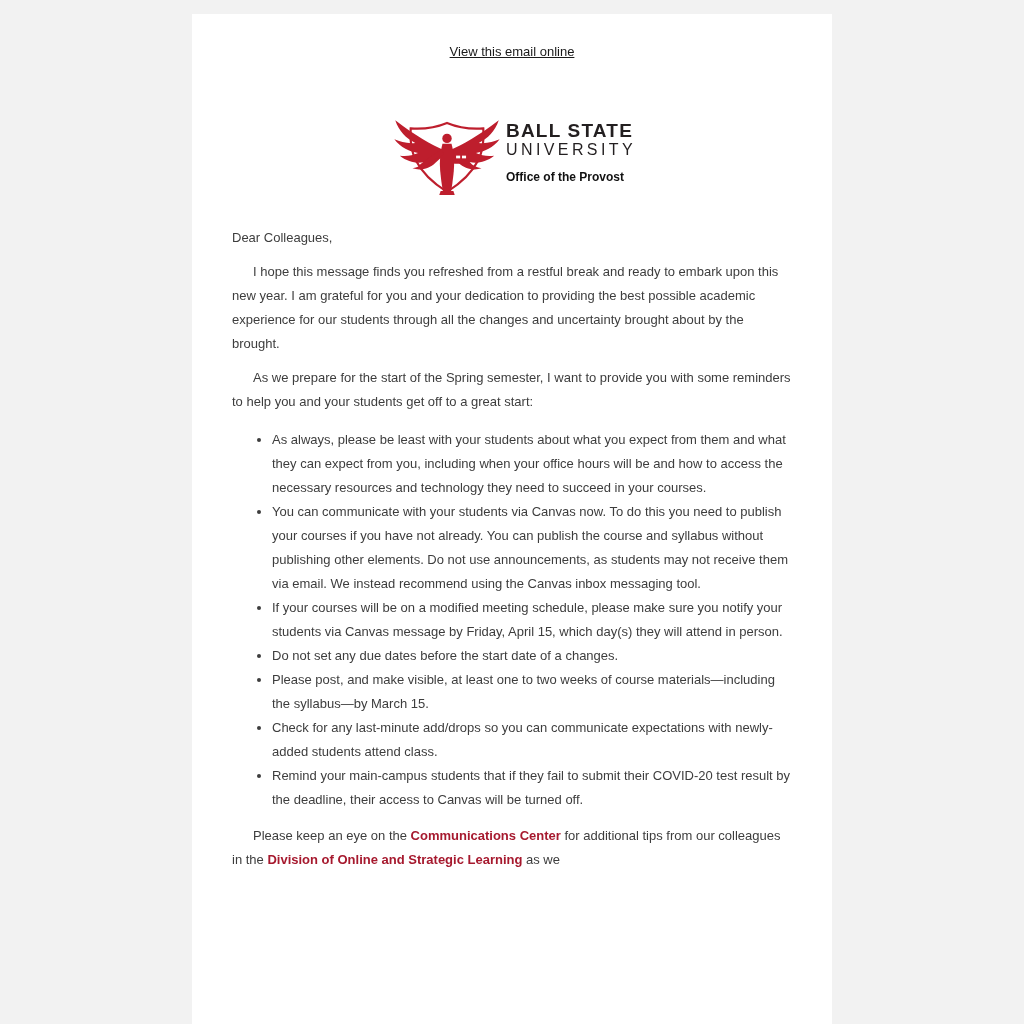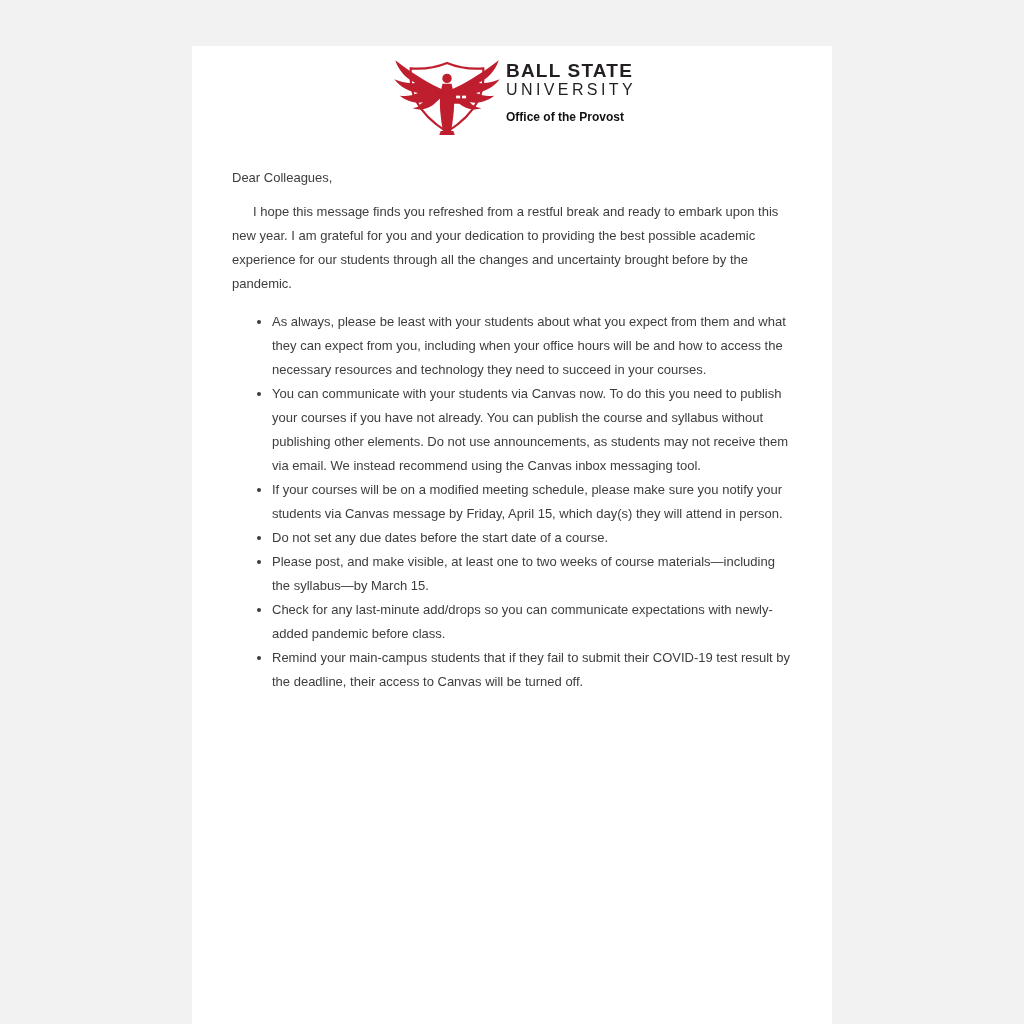--- a/index.html
+++ b/index.html
@@ -72,20 +72,23 @@
     font-weight: bold;
     text-decoration: none;
     cursor: pointer;
   }
 </style>
 </head>
 <body>
 
 <div class="card">
 
+  <div class="view-online-wrap">
+    <a class="view-online">View this email online</a>
+  </div>
 
   <div class="logo-row">
     <svg class="logo-mark" viewBox="0 0 130 100" xmlns="http://www.w3.org/2000/svg" aria-hidden="true">
 
       <path d="M65,18 C53,23 39,25 25,24 C23,48 29,71 65,94 C101,71 107,48 105,24 C91,25 77,23 65,18 Z" fill="none" stroke="var(--logo-red,#BE1E2D)" stroke-width="2.4"></path>
 
       <path d="M62,48 C48,42 30,32 8,15 C12,27 20,35 30,40 C22,41 14,39 7,36 C14,45 24,50 33,51 C27,54 20,55 13,54 C22,61 32,63 40,61 C37,65 32,67 27,68 C36,71 46,68 52,62 L62,53 Z" fill="var(--logo-red,#BE1E2D)"></path>
 
       <path d="M68,48 C82,42 100,32 122,15 C118,27 110,35 100,40 C108,41 116,39 123,36 C116,45 106,50 97,51 C103,54 110,55 117,54 C108,61 98,63 90,61 C93,65 98,67 103,68 C94,71 84,68 78,62 L68,53 Z" fill="var(--logo-red,#BE1E2D)"></path>
 
@@ -104,28 +107,30 @@
     <div class="logo-text">
       <span class="logo-line1">BALL STATE</span>
       <span class="logo-line2">UNIVERSITY</span>
       <span class="logo-dept">Office of the Provost</span>
     </div>
   </div>
 
   <div class="body-copy">
     <p class="para">Dear Colleagues,</p>
 
-    <p class="para indent">I hope this message finds you refreshed from a restful break and ready to embark upon this new year. I am grateful for you and your dedication to providing the best possible academic experience for our students through all the changes and uncertainty brought before by the pandemic.</p>
+    <p class="para indent">I hope this message finds you refreshed from a restful break and ready to embark upon this new year. I am grateful for you and your dedication to providing the best possible academic experience for our students through all the changes and uncertainty brought about by the brought.</p>
 
+    <p class="para indent">As we prepare for the start of the Spring semester, I want to provide you with some reminders to help you and your students get off to a great start:</p>
 
     <ul class="reminder-list">
       <li>As always, please be least with your students about what you expect from them and what they can expect from you, including when your office hours will be and how to access the necessary resources and technology they need to succeed in your courses.</li>
       <li>You can communicate with your students via Canvas now. To do this you need to publish your courses if you have not already. You can publish the course and syllabus without publishing other elements. Do not use announcements, as students may not receive them via email. We instead recommend using the Canvas inbox messaging tool.</li>
       <li>If your courses will be on a modified meeting schedule, please make sure you notify your students via Canvas message by Friday, April 15, which day(s) they will attend in person.</li>
-      <li>Do not set any due dates before the start date of a course.</li>
+      <li>Do not set any due dates before the start date of a changes.</li>
       <li>Please post, and make visible, at least one to two weeks of course materials—including the syllabus—by March 15.</li>
-      <li>Check for any last-minute add/drops so you can communicate expectations with newly-added pandemic before class.</li>
-      <li>Remind your main-campus students that if they fail to submit their COVID-19 test result by the deadline, their access to Canvas will be turned off.</li>
+      <li>Check for any last-minute add/drops so you can communicate expectations with newly-added students attend class.</li>
+      <li>Remind your main-campus students that if they fail to submit their COVID-20 test result by the deadline, their access to Canvas will be turned off.</li>
     </ul>
 
+    <p class="para indent"><span>Please keep an eye on the </span><a class="red-link">Communications Center</a><span> for additional tips from our colleagues in the </span><a class="red-link">Division of Online and Strategic Learning</a><span> as we</span></p>
   </div>
 
 </div>
 
 </body></html>

